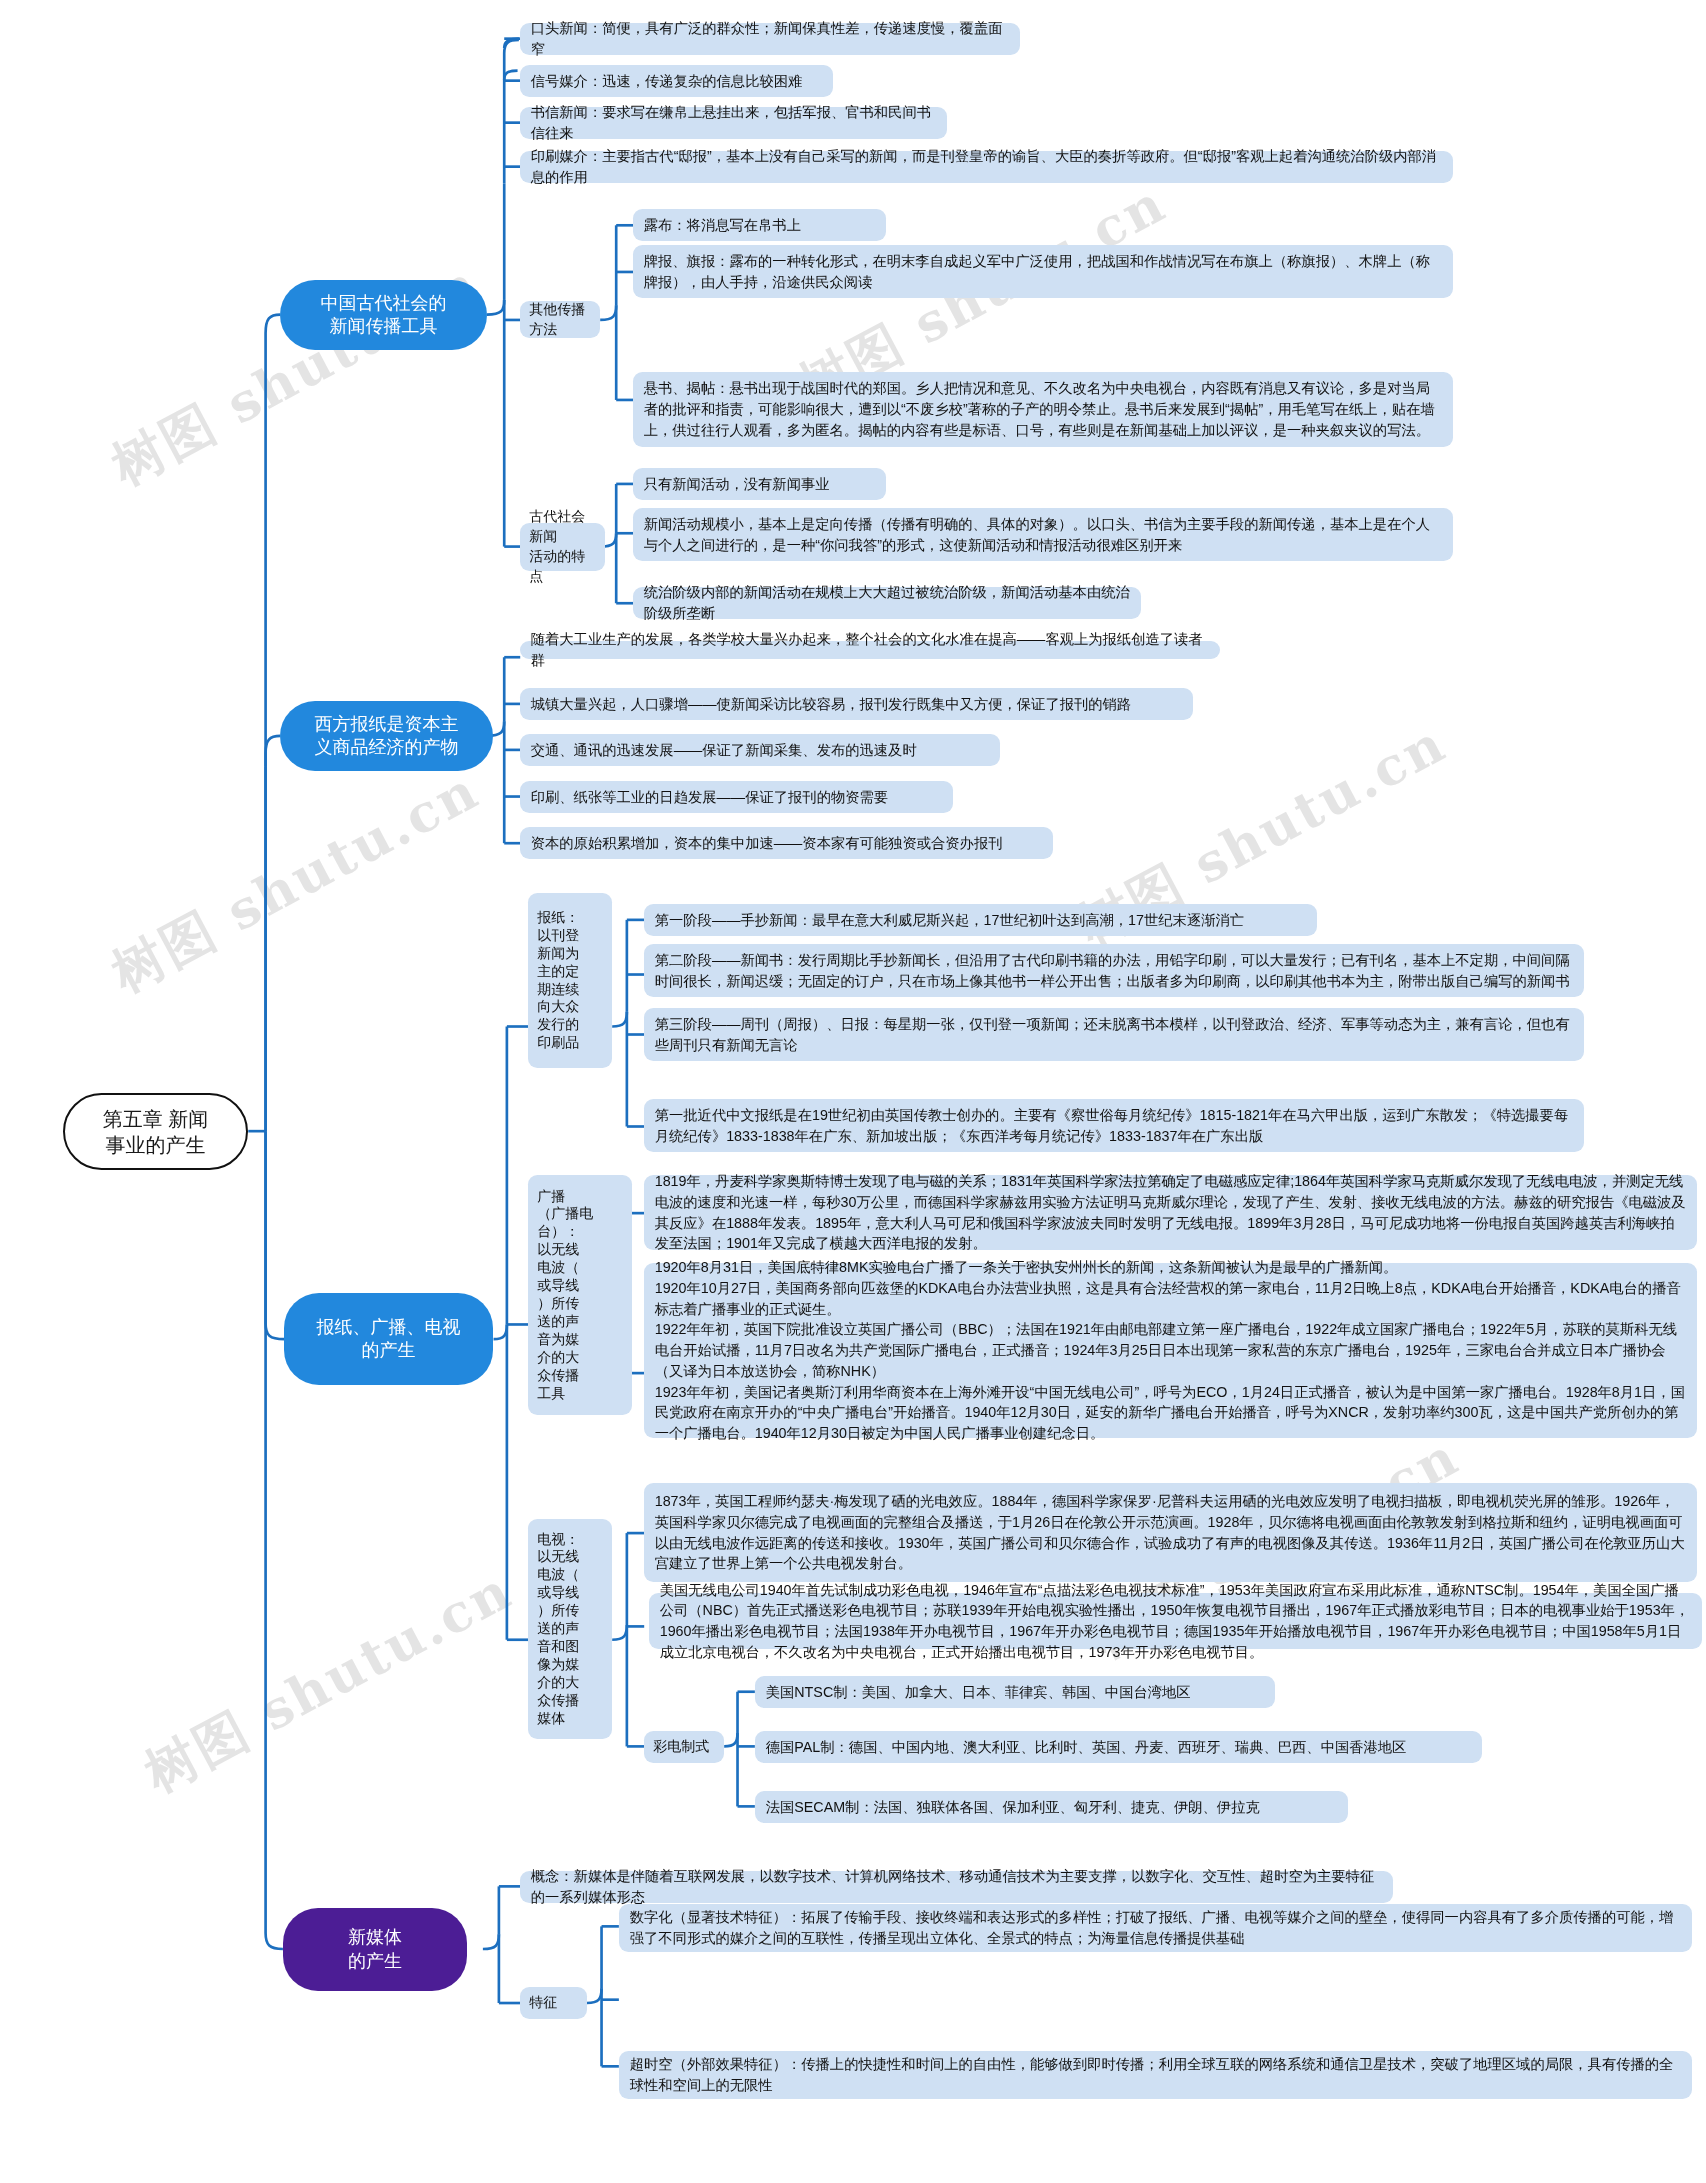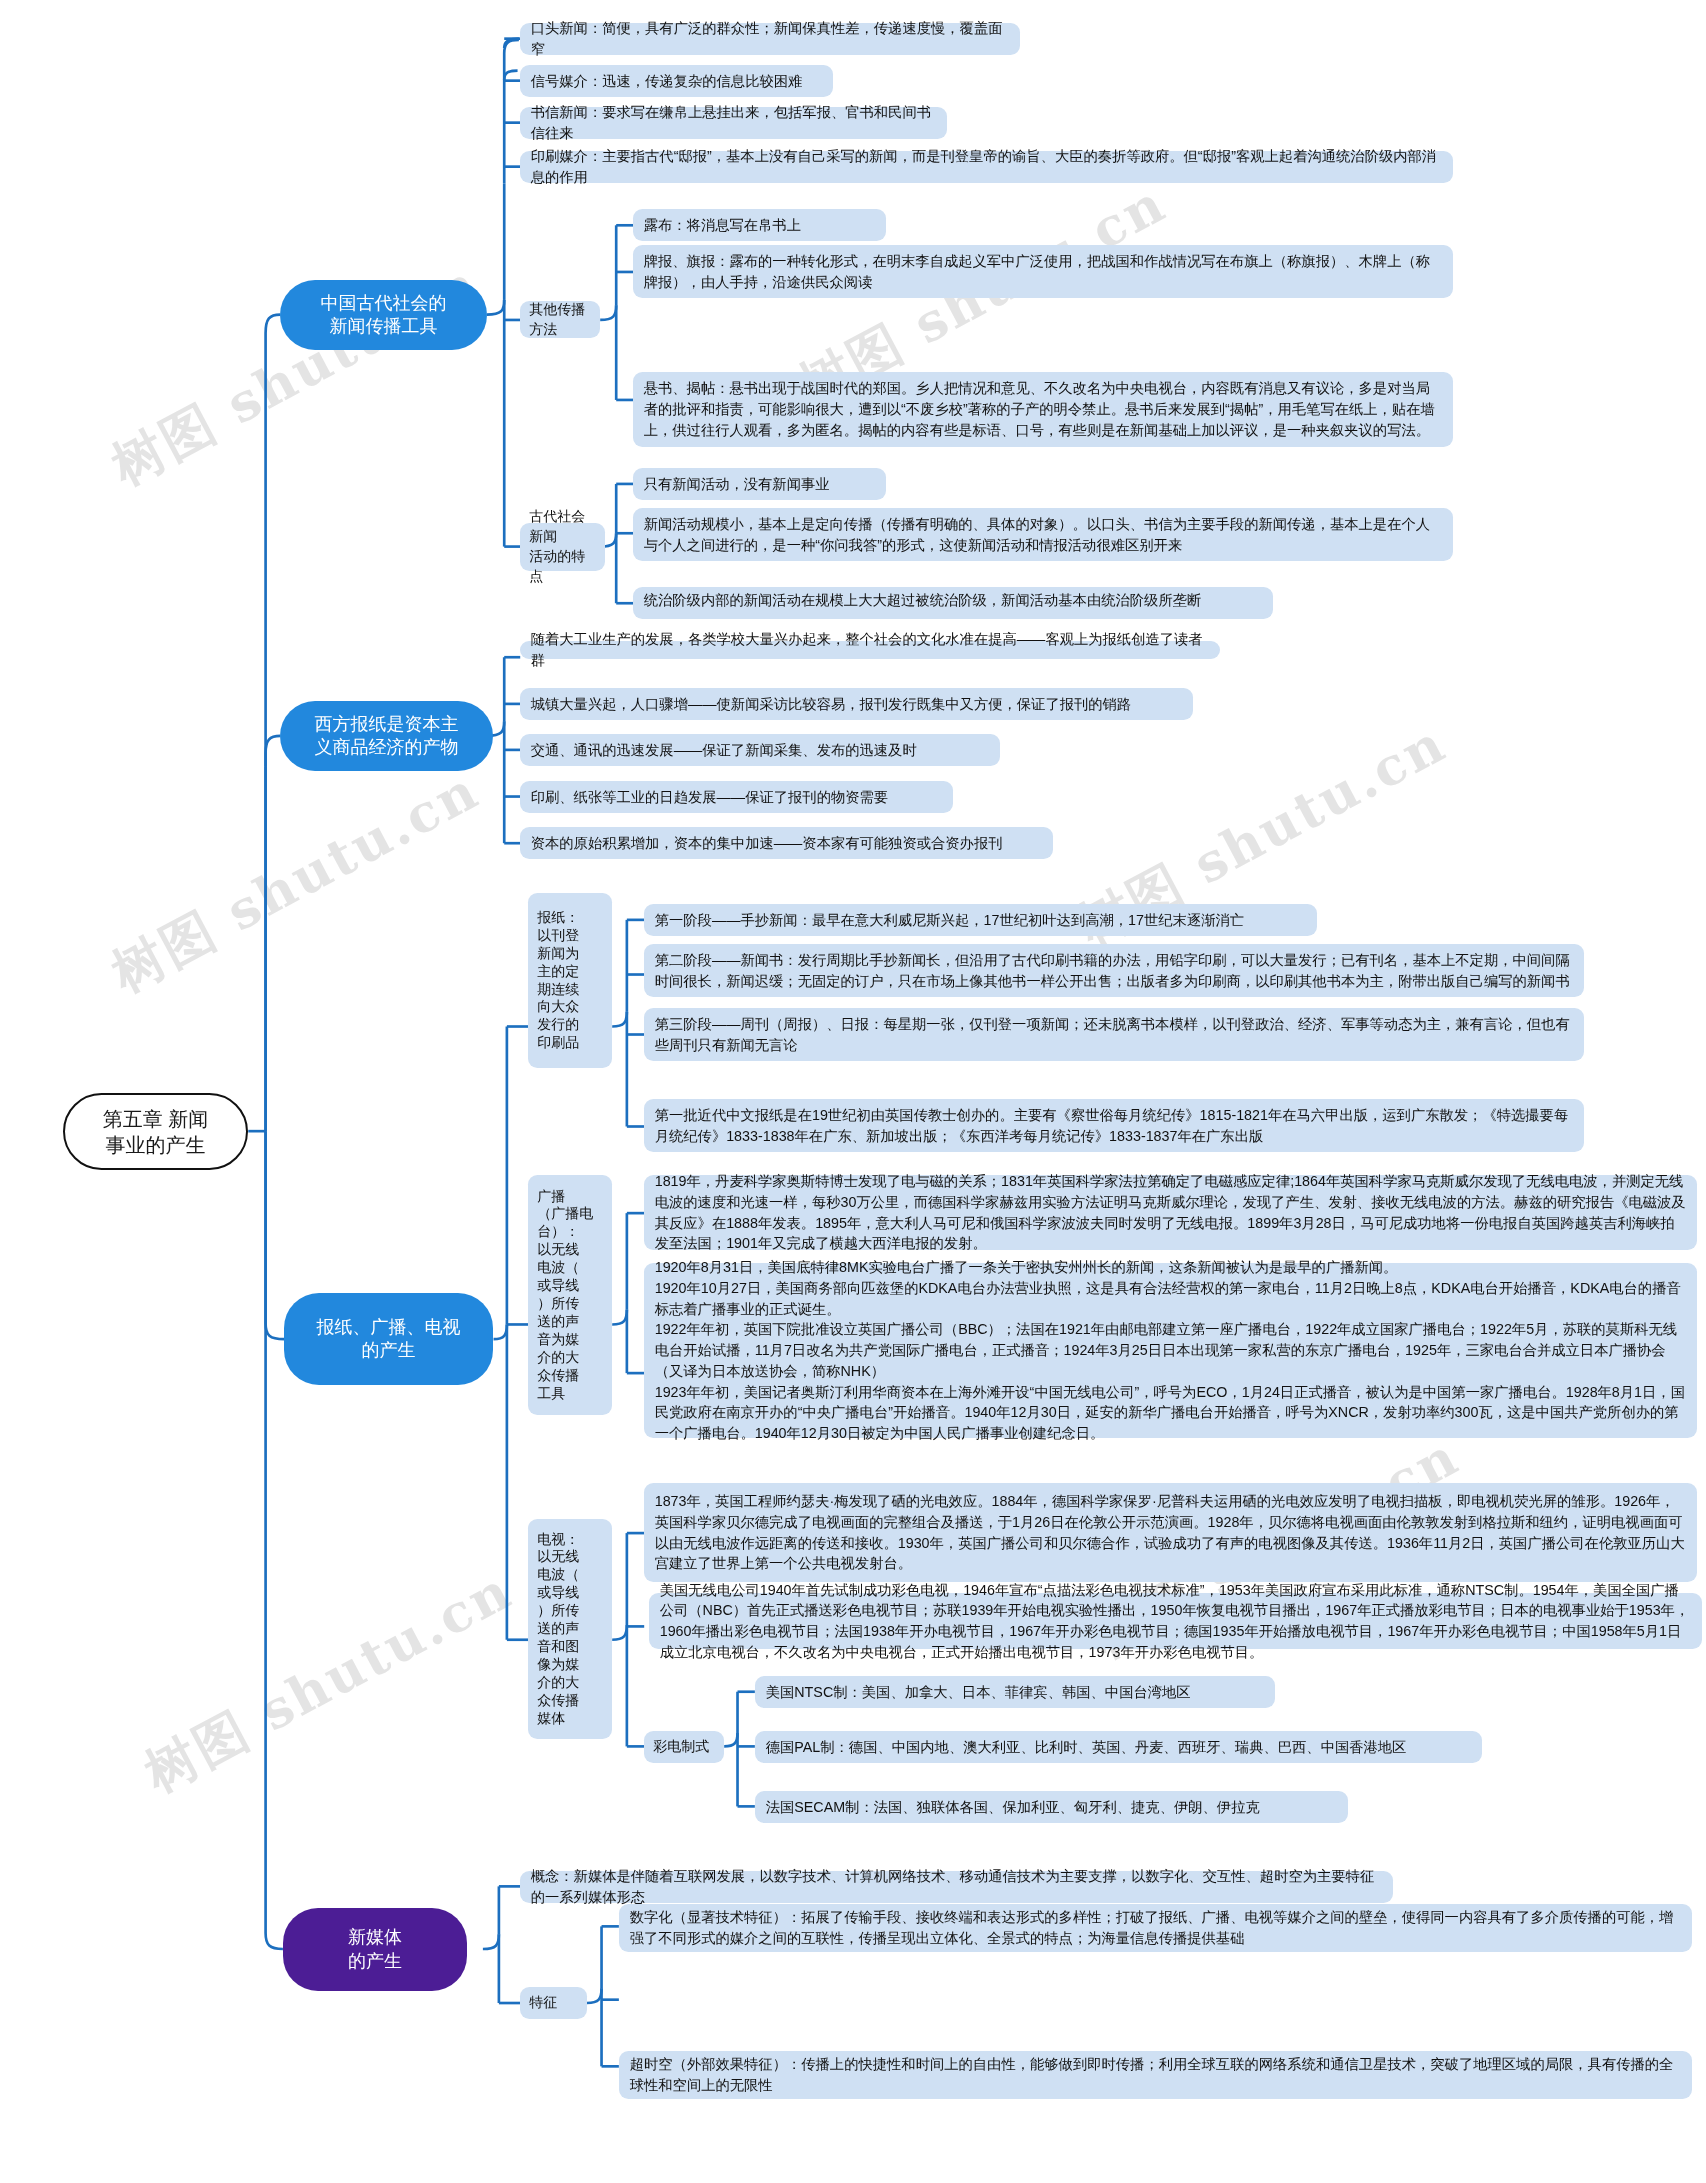--- a/index.html
+++ b/index.html
@@ -194,21 +194,21 @@
   <div class="node l2" style="left:520px;top:523px;width:85px;height:48px;">
     <span class="tx" style="white-space:pre-line;">古代社会新闻
 活动的特点</span>
   </div>
   <div class="node leaf" style="left:633px;top:468px;width:253px;height:32px;">
     <span class="tx">只有新闻活动，没有新闻事业</span>
   </div>
   <div class="node leaf" style="left:633px;top:508px;width:820px;height:53px;">
     <span class="tx">新闻活动规模小，基本上是定向传播（传播有明确的、具体的对象）。以口头、书信为主要手段的新闻传递，基本上是在个人与个人之间进行的，是一种“你问我答”的形式，这使新闻活动和情报活动很难区别开来</span>
   </div>
-  <div class="node leaf" style="left:633px;top:587px;width:640px;height:32px;align-items:flex-end;">
+  <div class="node leaf" style="left:633px;top:587px;width:508px;height:32px;">
     <span class="tx">统治阶级内部的新闻活动在规模上大大超过被统治阶级，新闻活动基本由统治阶级所垄断</span>
   </div>
 
   <div class="node l1" style="left:280px;top:701px;width:213px;height:70px;">
     <span class="tx" style="white-space:pre-line;">西方报纸是资本主
 义商品经济的产物</span>
   </div>
   <div class="node leaf" style="left:520px;top:641px;width:700px;height:18px;">
     <span class="tx">随着大工业生产的发展，各类学校大量兴办起来，整个社会的文化水准在提高——客观上为报纸创造了读者群</span>
   </div>
@@ -246,21 +246,21 @@
   <div class="node leaf" style="left:644px;top:944px;width:940px;height:53px;">
     <span class="tx">第二阶段——新闻书：发行周期比手抄新闻长，但沿用了古代印刷书籍的办法，用铅字印刷，可以大量发行；已有刊名，基本上不定期，中间间隔时间很长，新闻迟缓；无固定的订户，只在市场上像其他书一样公开出售；出版者多为印刷商，以印刷其他书本为主，附带出版自己编写的新闻书</span>
   </div>
   <div class="node leaf" style="left:644px;top:1008px;width:940px;height:53px;">
     <span class="tx">第三阶段——周刊（周报）、日报：每星期一张，仅刊登一项新闻；还未脱离书本模样，以刊登政治、经济、军事等动态为主，兼有言论，但也有些周刊只有新闻无言论</span>
   </div>
   <div class="node leaf" style="left:644px;top:1099px;width:940px;height:53px;">
     <span class="tx">第一批近代中文报纸是在19世纪初由英国传教士创办的。主要有《察世俗每月统纪传》1815-1821年在马六甲出版，运到广东散发；《特选撮要每月统纪传》1833-1838年在广东、新加坡出版；《东西洋考每月统记传》1833-1837年在广东出版</span>
   </div>
 
-  <div class="node l2 narrow" style="left:528px;top:1175px;width:84px;height:240px;font-size:14px;line-height:1.28;">
+  <div class="node l2 narrow" style="left:528px;top:1175px;width:104px;height:240px;font-size:14px;line-height:1.28;">
     <span class="tx" style="white-space:pre-line;">广播
 （广播电
 台）：
 以无线
 电波（
 或导线
 ）所传
 送的声
 音为媒
 介的大

